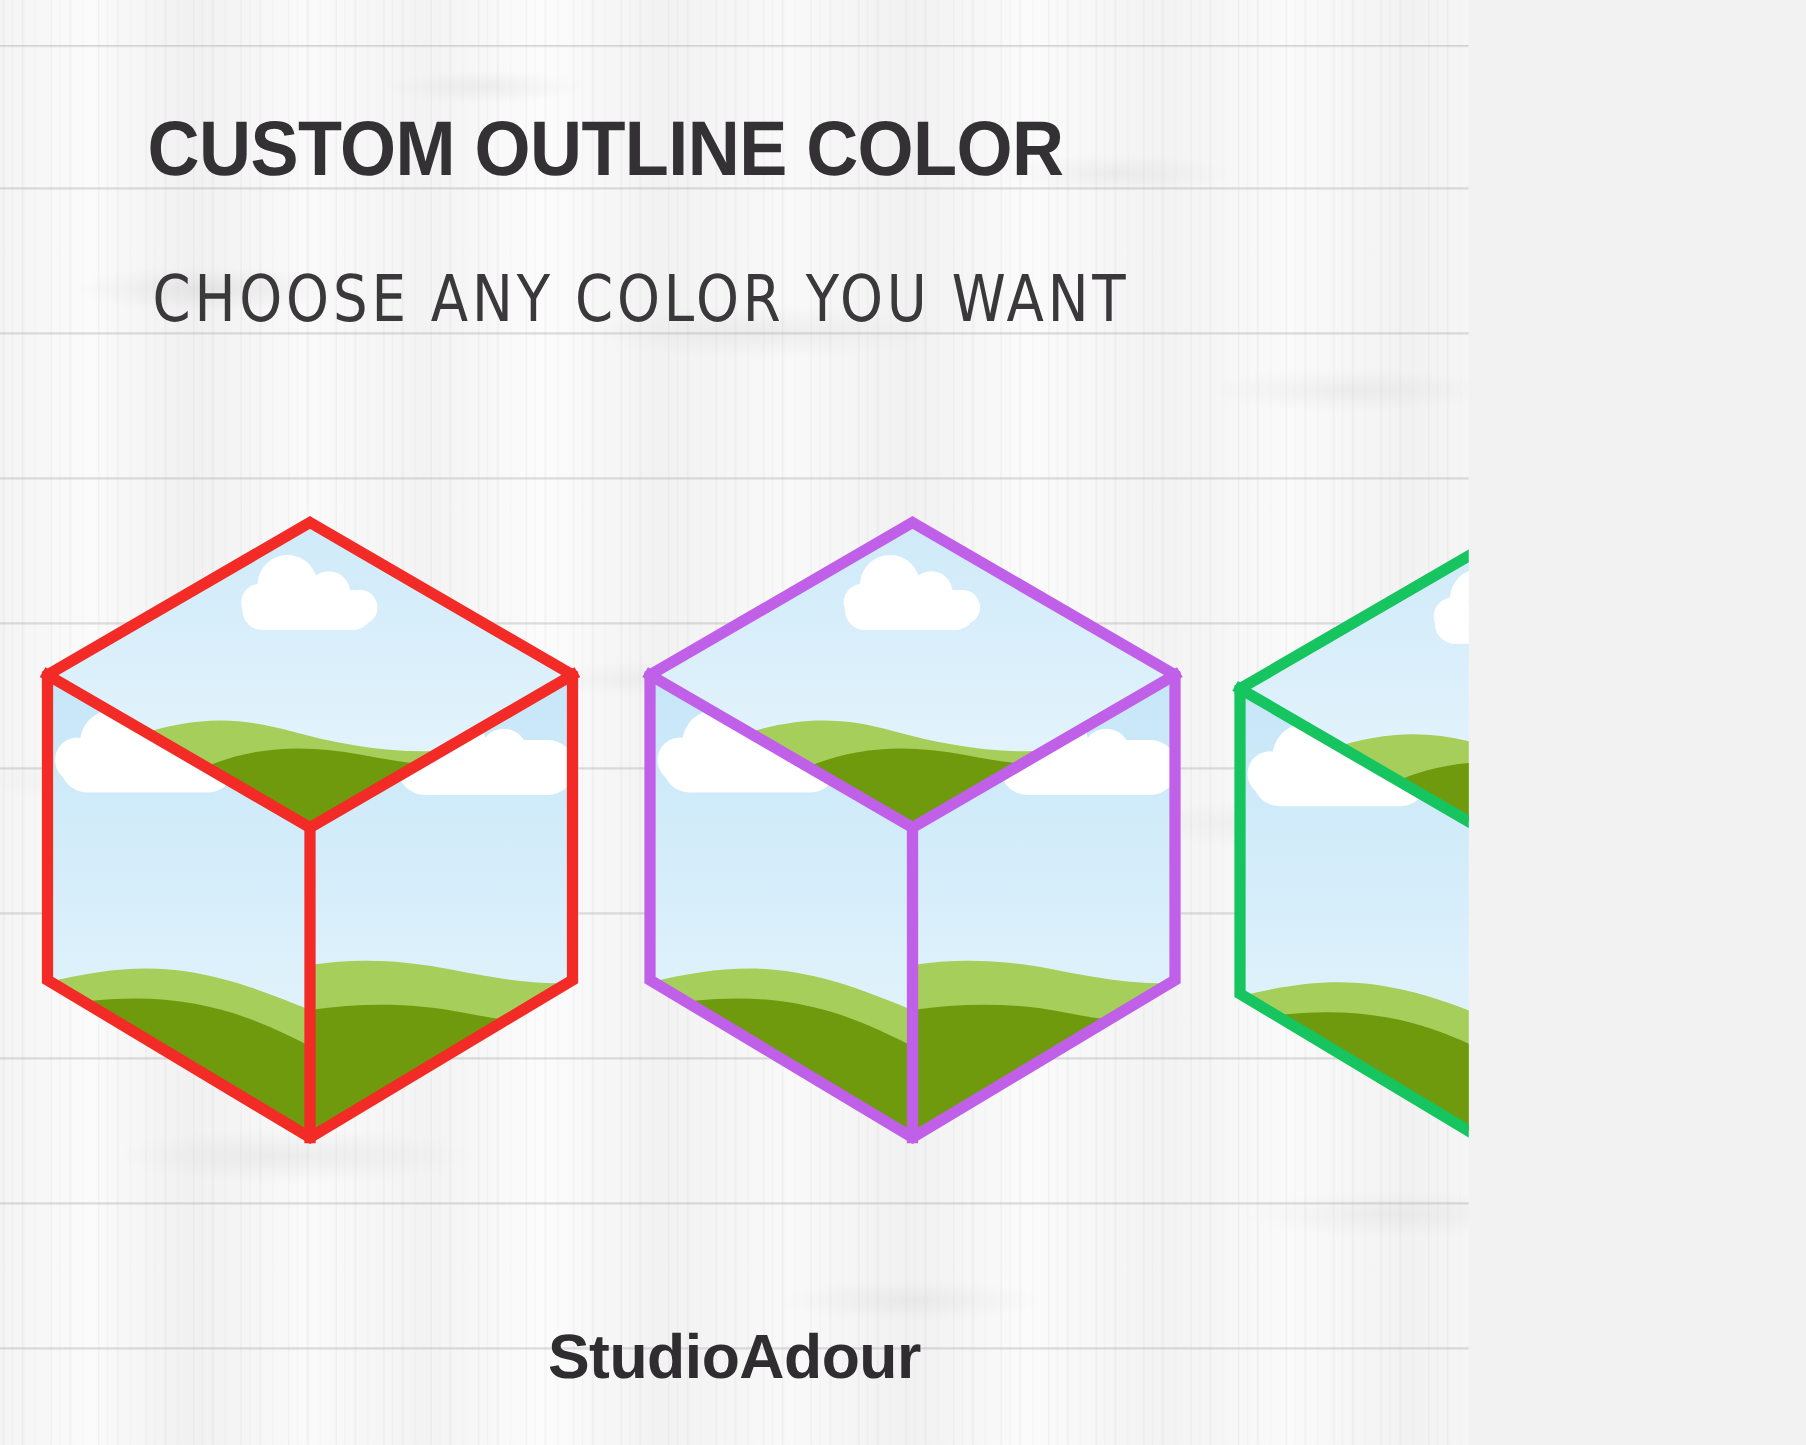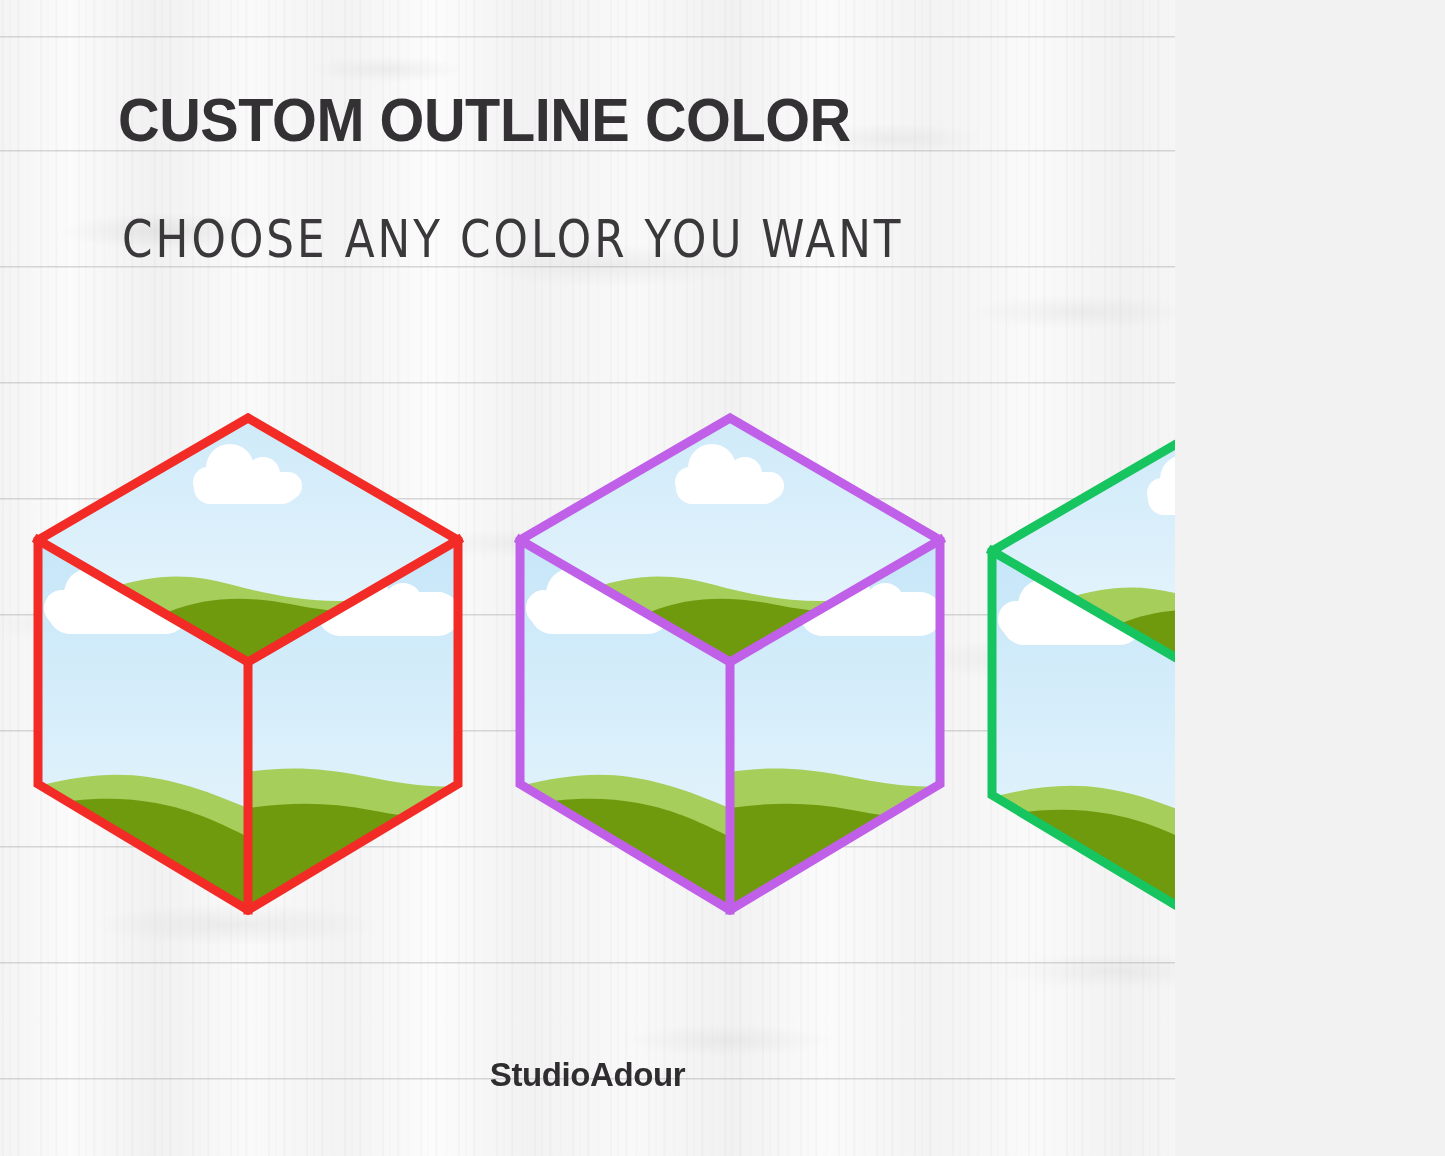--- a/index.html
+++ b/index.html
@@ -103,21 +103,21 @@
     transform-origin:left center;
     white-space:nowrap;
   }
 
   .footer-brand {
     position:absolute;
     left:0; right:0; top:1056px;
     text-align:center;
     font-family:"Liberation Sans", sans-serif;
     font-weight:bold;
-    font-size:33px;
+    font-size:50px;
     letter-spacing:-0.4px;
     color:#2f2d2f;
   }
 
   
   .cube { position:absolute; }
   .cube svg { display:block; overflow:visible; }
 </style>
 </head>
 <body>

